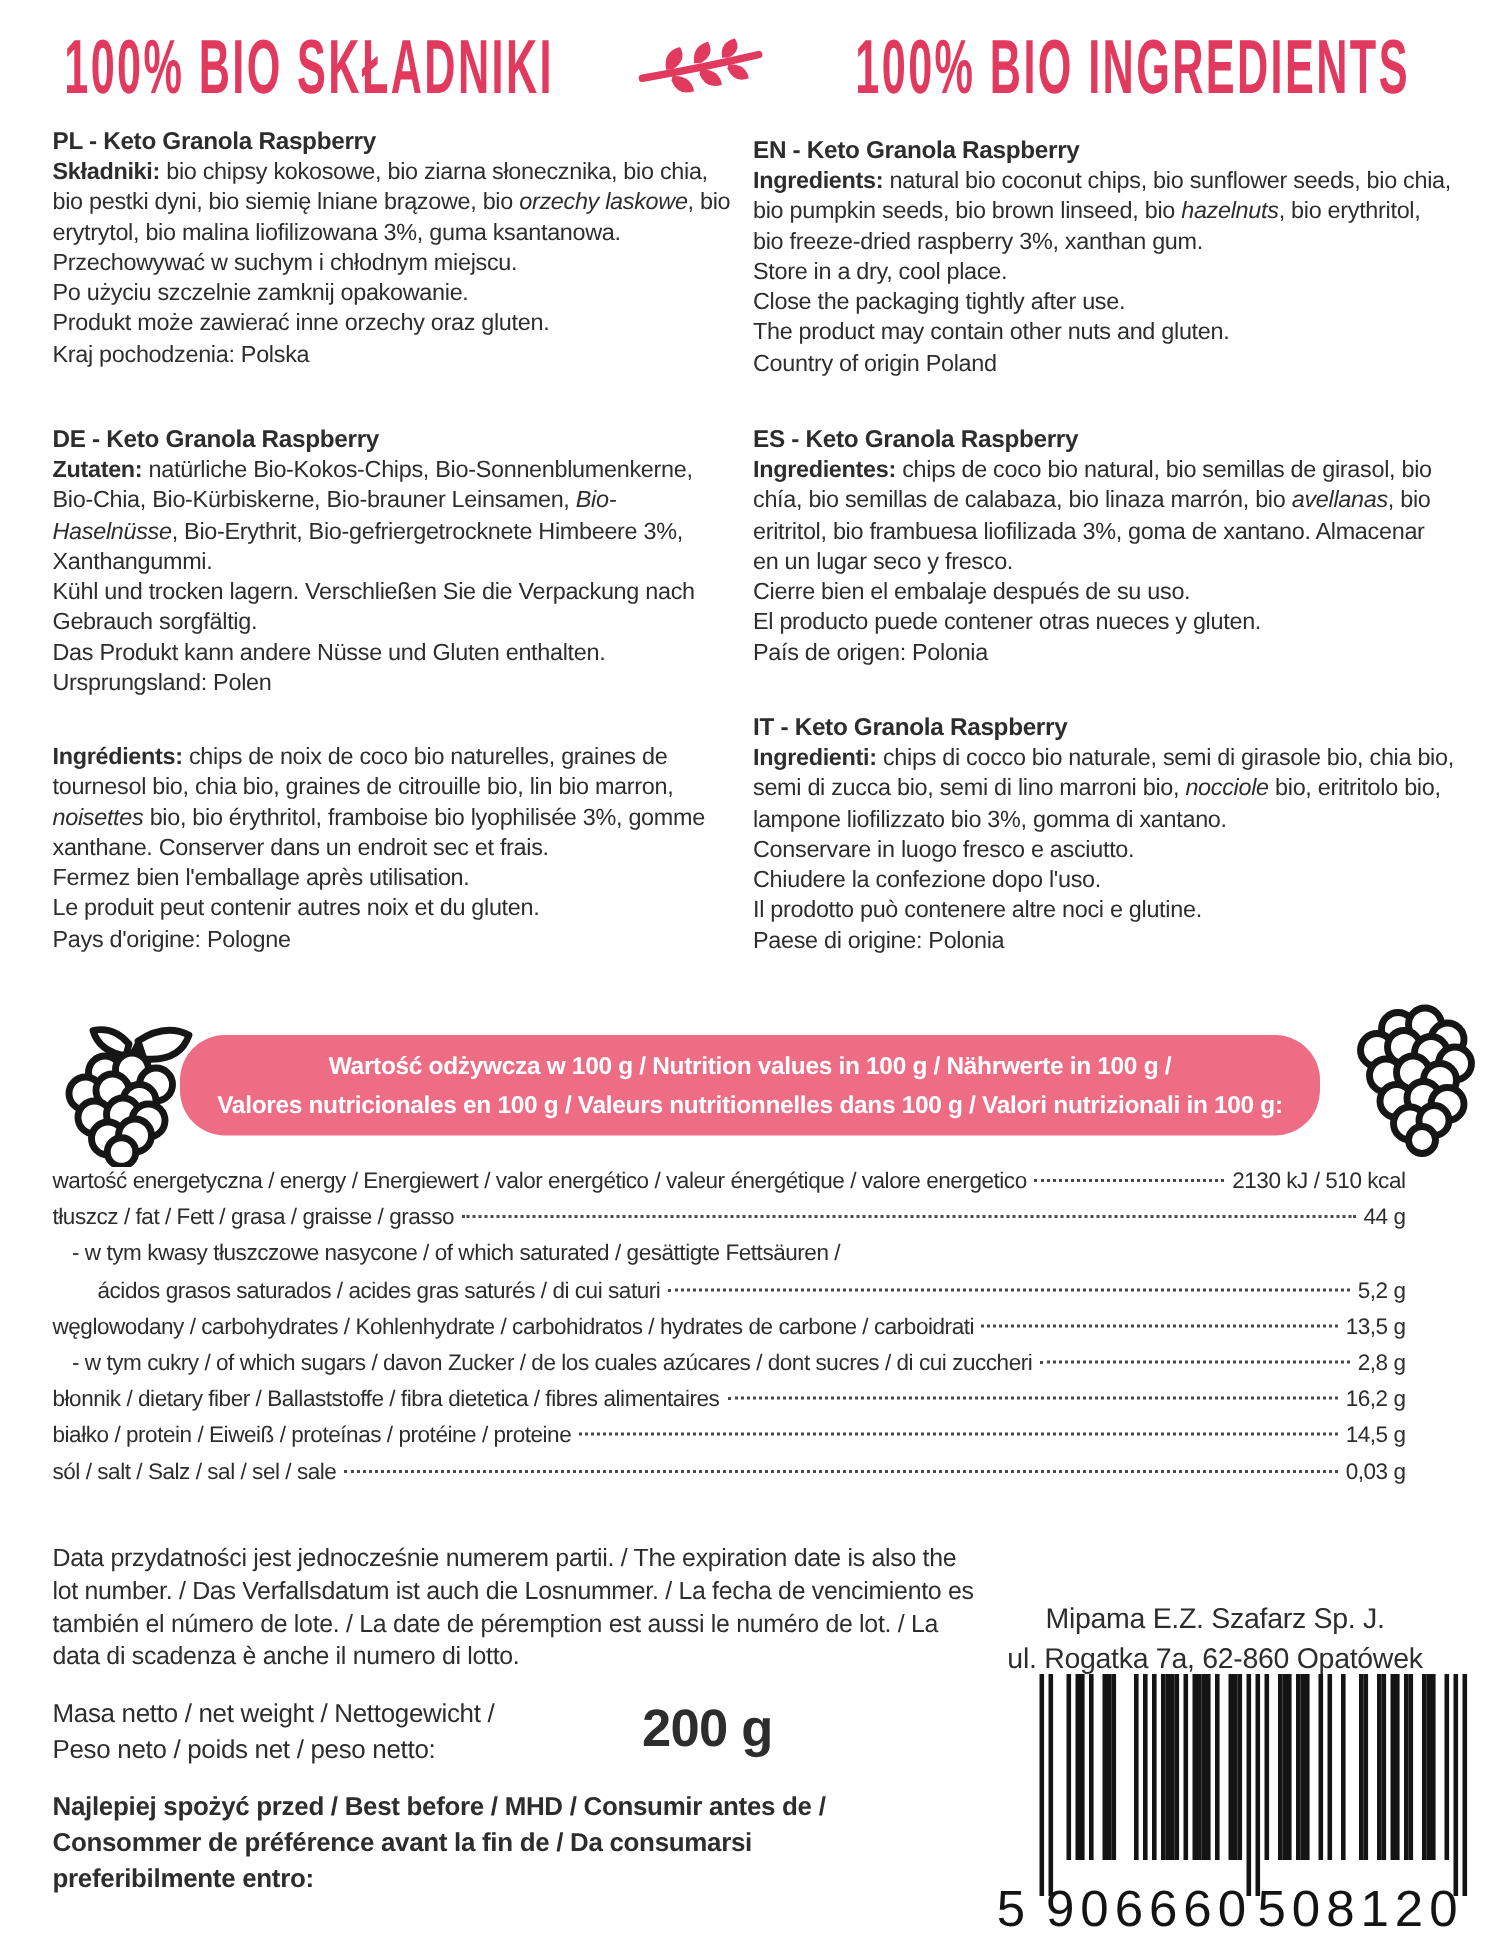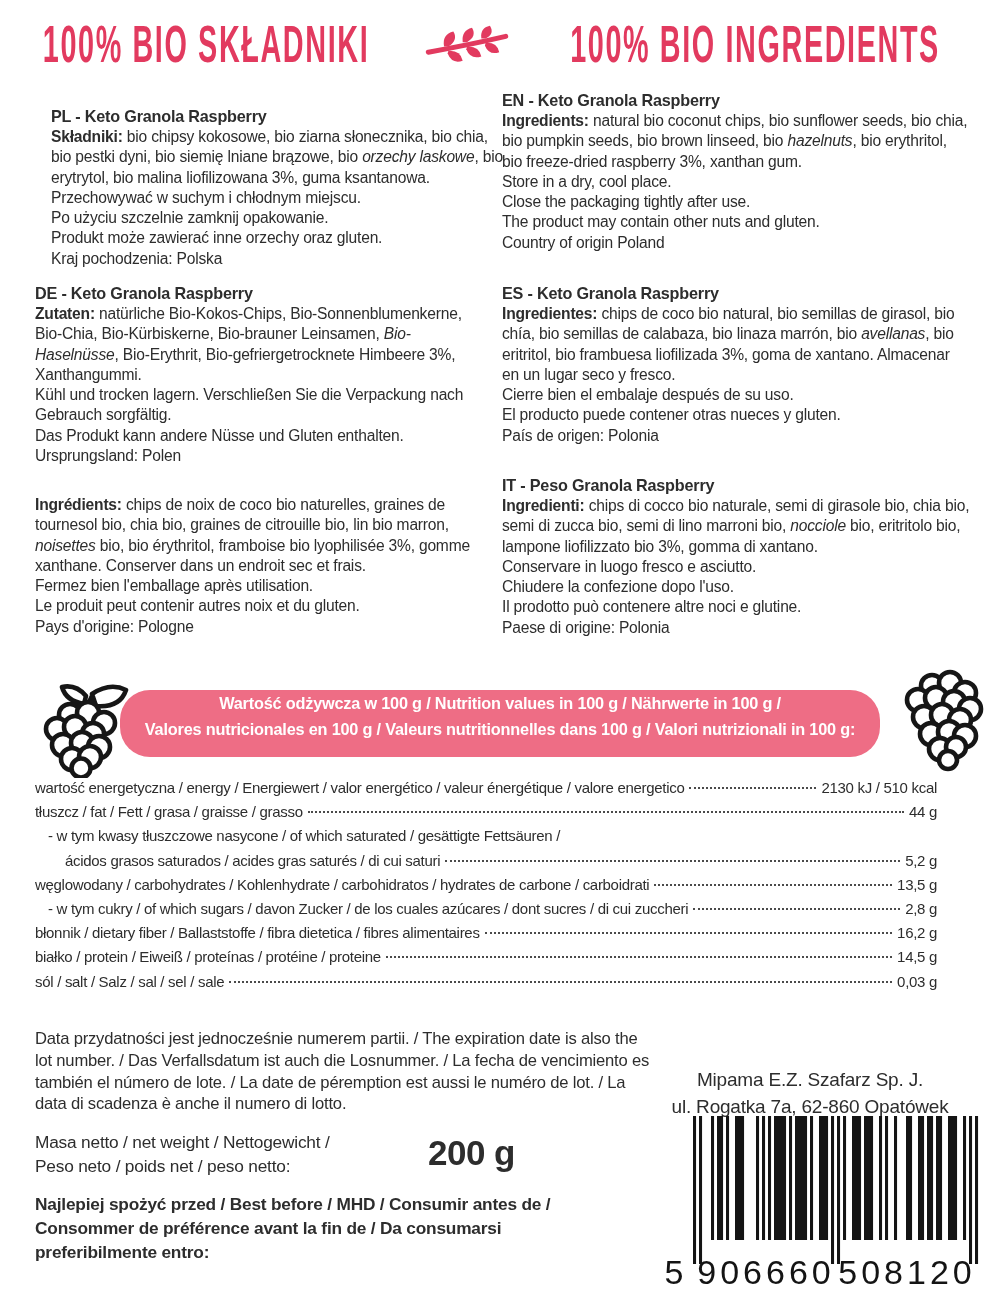--- a/index.html
+++ b/index.html
@@ -18,31 +18,31 @@
   .header-title{display:inline-block;font-weight:bold;font-size:36px;letter-spacing:2px;
           color:var(--accent-pink);transform:scale(0.80,1.42);white-space:nowrap;}
   .sprig{width:86px;height:44px;flex:0 0 auto;}
 
   
   .section{position:absolute;font-size:15.6px;line-height:20.3px;letter-spacing:-0.2px;}
   .section h3{font-size:16.2px;line-height:21px;font-weight:bold;letter-spacing:-0.2px;}
   .section p{white-space:pre-wrap;}
   .seg-b{font-weight:bold;}
   .seg-i{font-style:italic;}
-  #sec-pl{left:35px;top:106px;width:452px;margin-left:16px;}
+  #sec-pl{left:35px;top:84px;width:452px;}
   #sec-en{left:502px;top:90px;width:468px;}
   #sec-de{left:35px;top:283px;width:452px;}
   #sec-es{left:502px;top:283px;width:468px;}
   #sec-fr{left:35px;top:495px;width:458px;}
   #sec-it{left:502px;top:475px;width:472px;}
 
   
   .banner{position:absolute;left:120px;top:690px;width:760px;height:67px;
           background:var(--banner-pink);border-radius:30px;color:#fff;
-          display:flex;flex-direction:column;justify-content:flex-start;align-items:center;
+          display:flex;flex-direction:column;justify-content:center;align-items:center;
           font-weight:bold;font-size:16.3px;line-height:26px;letter-spacing:-0.2px;text-align:center;}
   .raspberry-left{position:absolute;left:26px;top:682px;width:112px;height:96px;}
   .raspberry-right{position:absolute;left:892px;top:666px;width:102px;height:110px;}
 
   
   .nutrition{position:absolute;left:35px;top:779px;width:902px;}
   .nrow{display:flex;align-items:baseline;height:24.2px;font-size:15px;letter-spacing:-0.3px;}
   .nlabel{white-space:nowrap;flex:0 0 auto;}
   .ndots{flex:1 1 auto;min-width:10px;border-bottom:2px dotted #4a4a4a;margin:0 5px;transform:translateY(-4px);overflow:hidden;}
   .nvalue{white-space:nowrap;flex:0 0 auto;}
@@ -114,21 +114,21 @@
   </div>
 
   <div class="section" id="sec-fr">
     <p><span class="seg-b">Ingrédients:</span><span> chips de noix de coco bio naturelles, graines de tournesol bio, chia bio, graines de citrouille bio, lin bio marron, </span><span class="seg-i">noisettes</span><span> bio, bio érythritol, framboise bio lyophilisée 3%, gomme xanthane. Conserver dans un endroit sec et frais.
 Fermez bien l'emballage après utilisation.
 Le produit peut contenir autres noix et du gluten.
 Pays d'origine: Pologne</span></p>
   </div>
 
   <div class="section" id="sec-it">
-    <h3>IT - Peso Granola Raspberry</h3>
+    <h3>IT - Keto Granola Raspberry</h3>
     <p><span class="seg-b">Ingredienti:</span><span> chips di cocco bio naturale, semi di girasole bio, chia bio, semi di zucca bio, semi di lino marroni bio, </span><span class="seg-i">nocciole</span><span> bio, eritritolo bio, lampone liofilizzato bio 3%, gomma di xantano.
 Conservare in luogo fresco e asciutto.
 Chiudere la confezione dopo l'uso.
 Il prodotto può contenere altre noci e glutine.
 Paese di origine: Polonia</span></p>
   </div>
 
   <svg class="raspberry-left" viewBox="0 0 112 96" fill="#fff" stroke="#161616" stroke-width="4.6" stroke-linejoin="round">
     <path d="M66 14 L60 26" fill="none"></path>
     <path d="M66 12 Q84 0 100 8 Q94 26 70 24 Z"></path>

